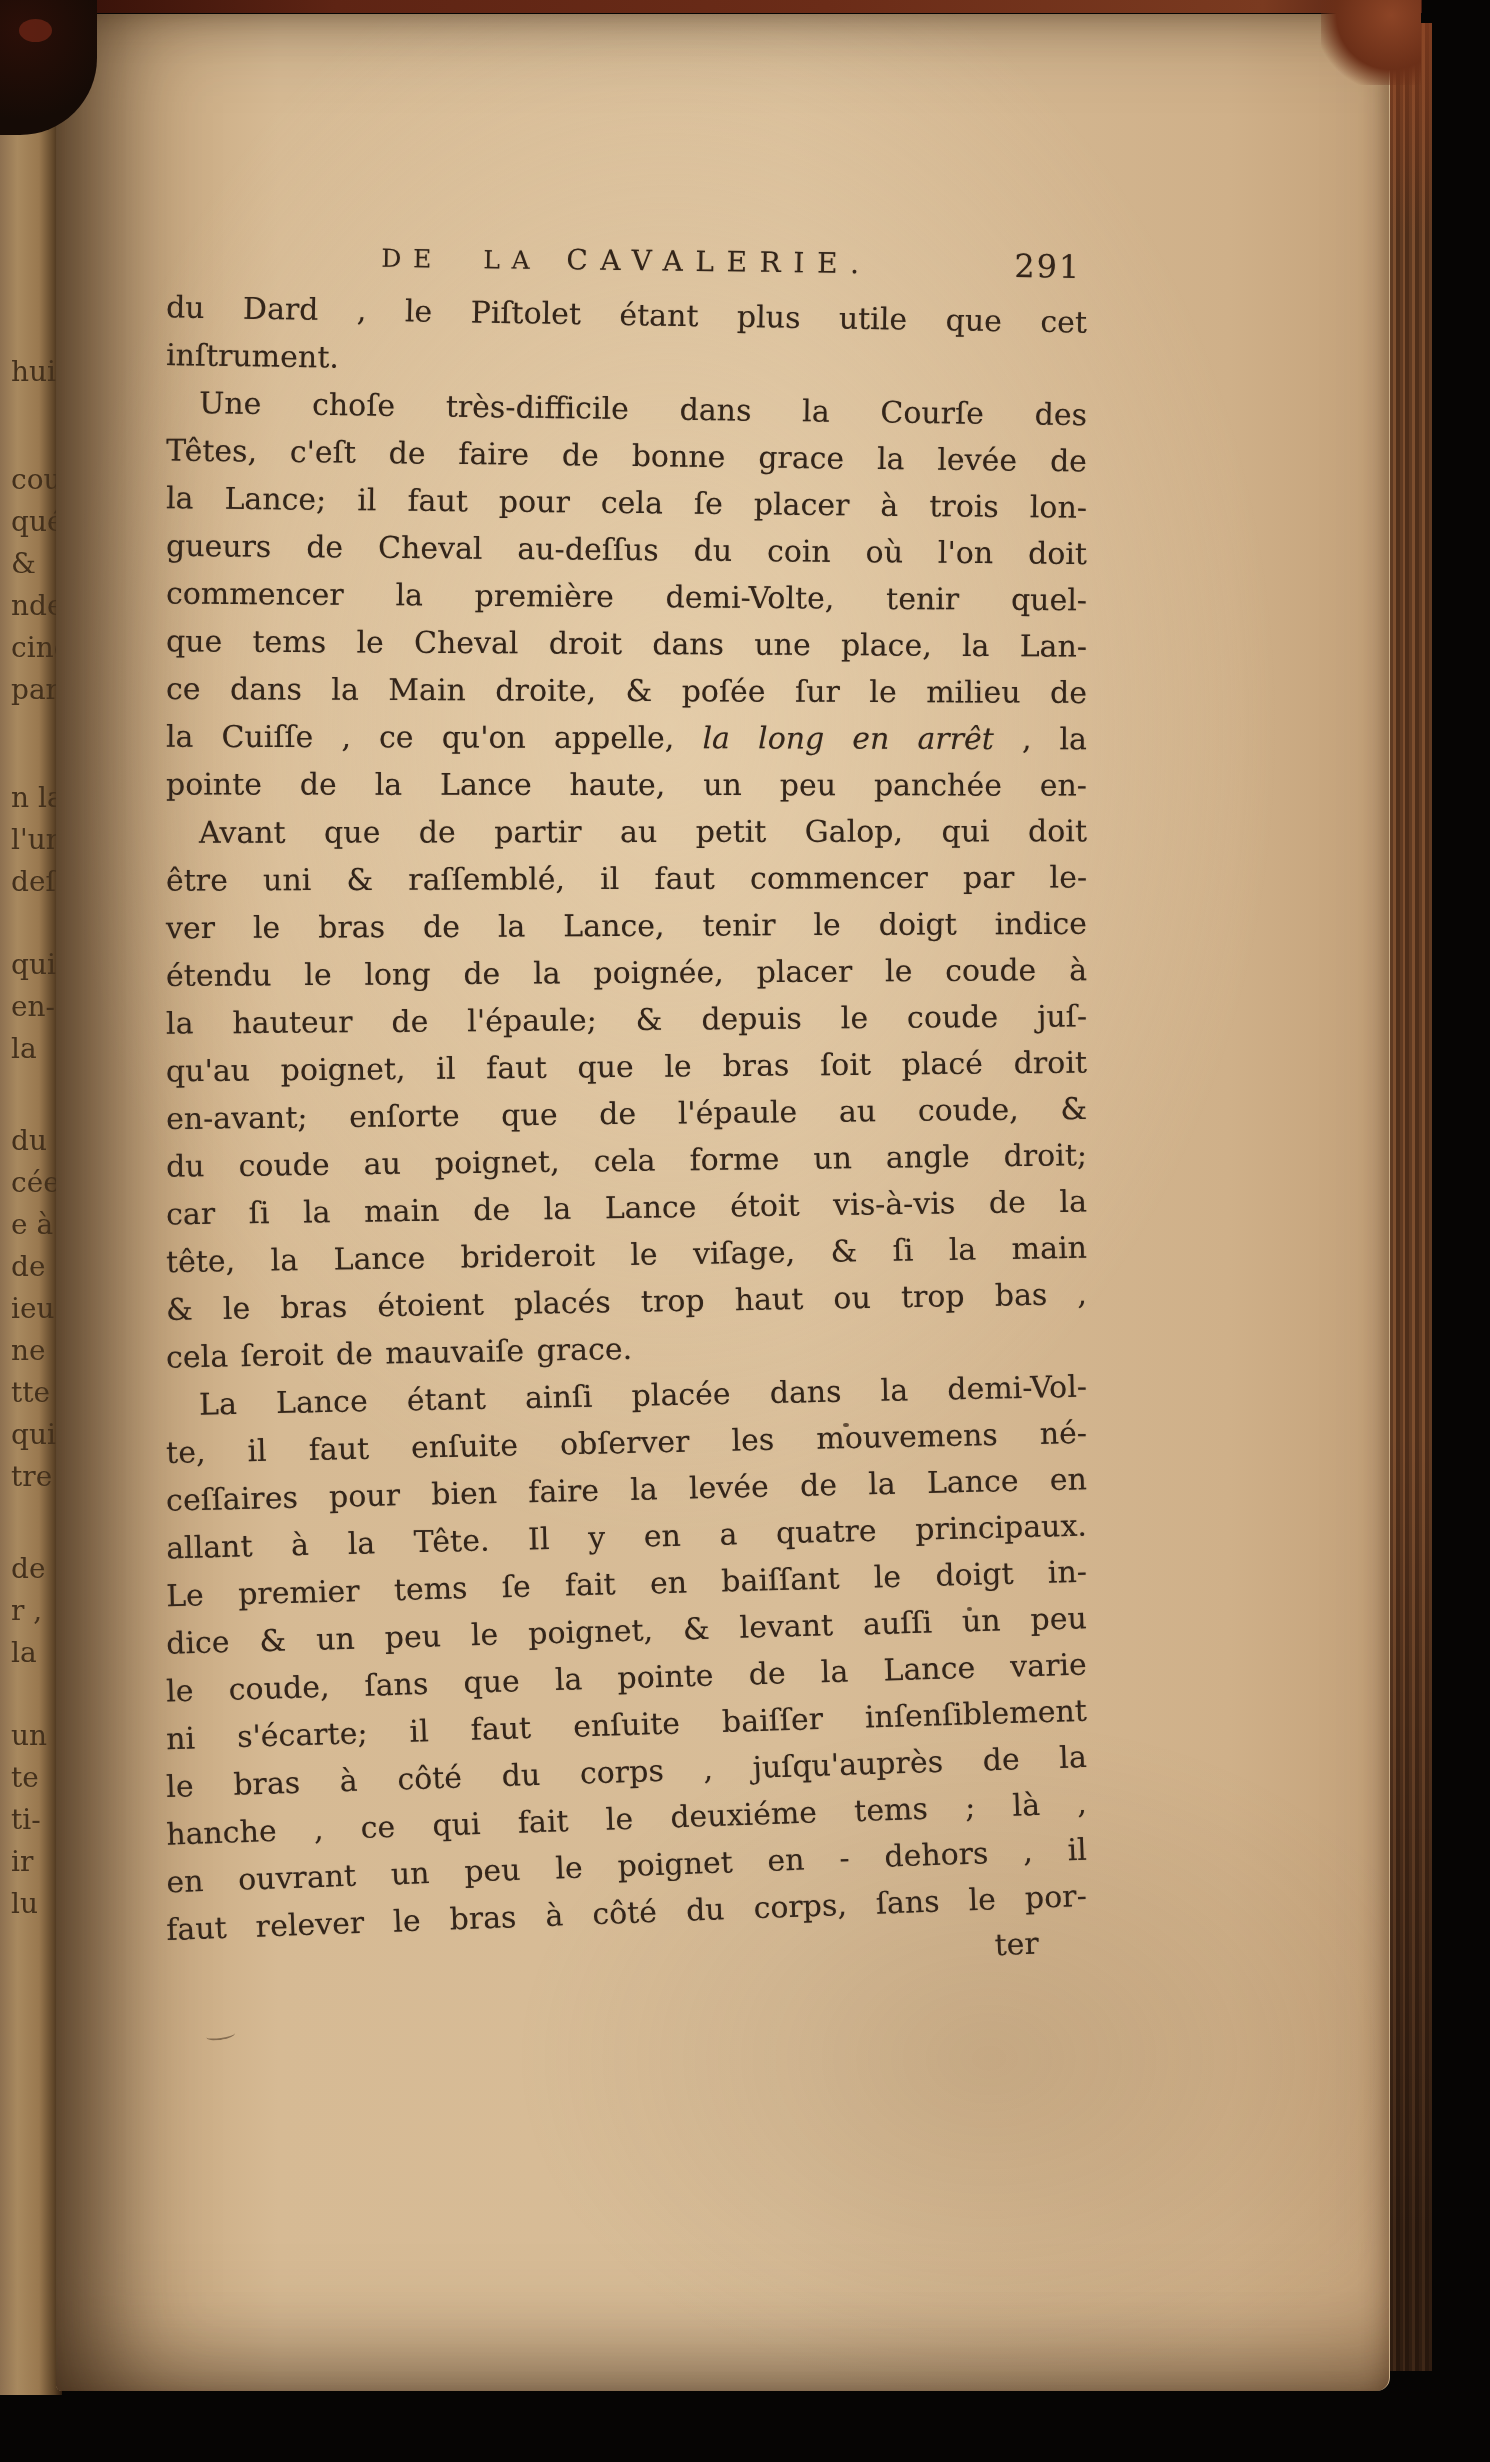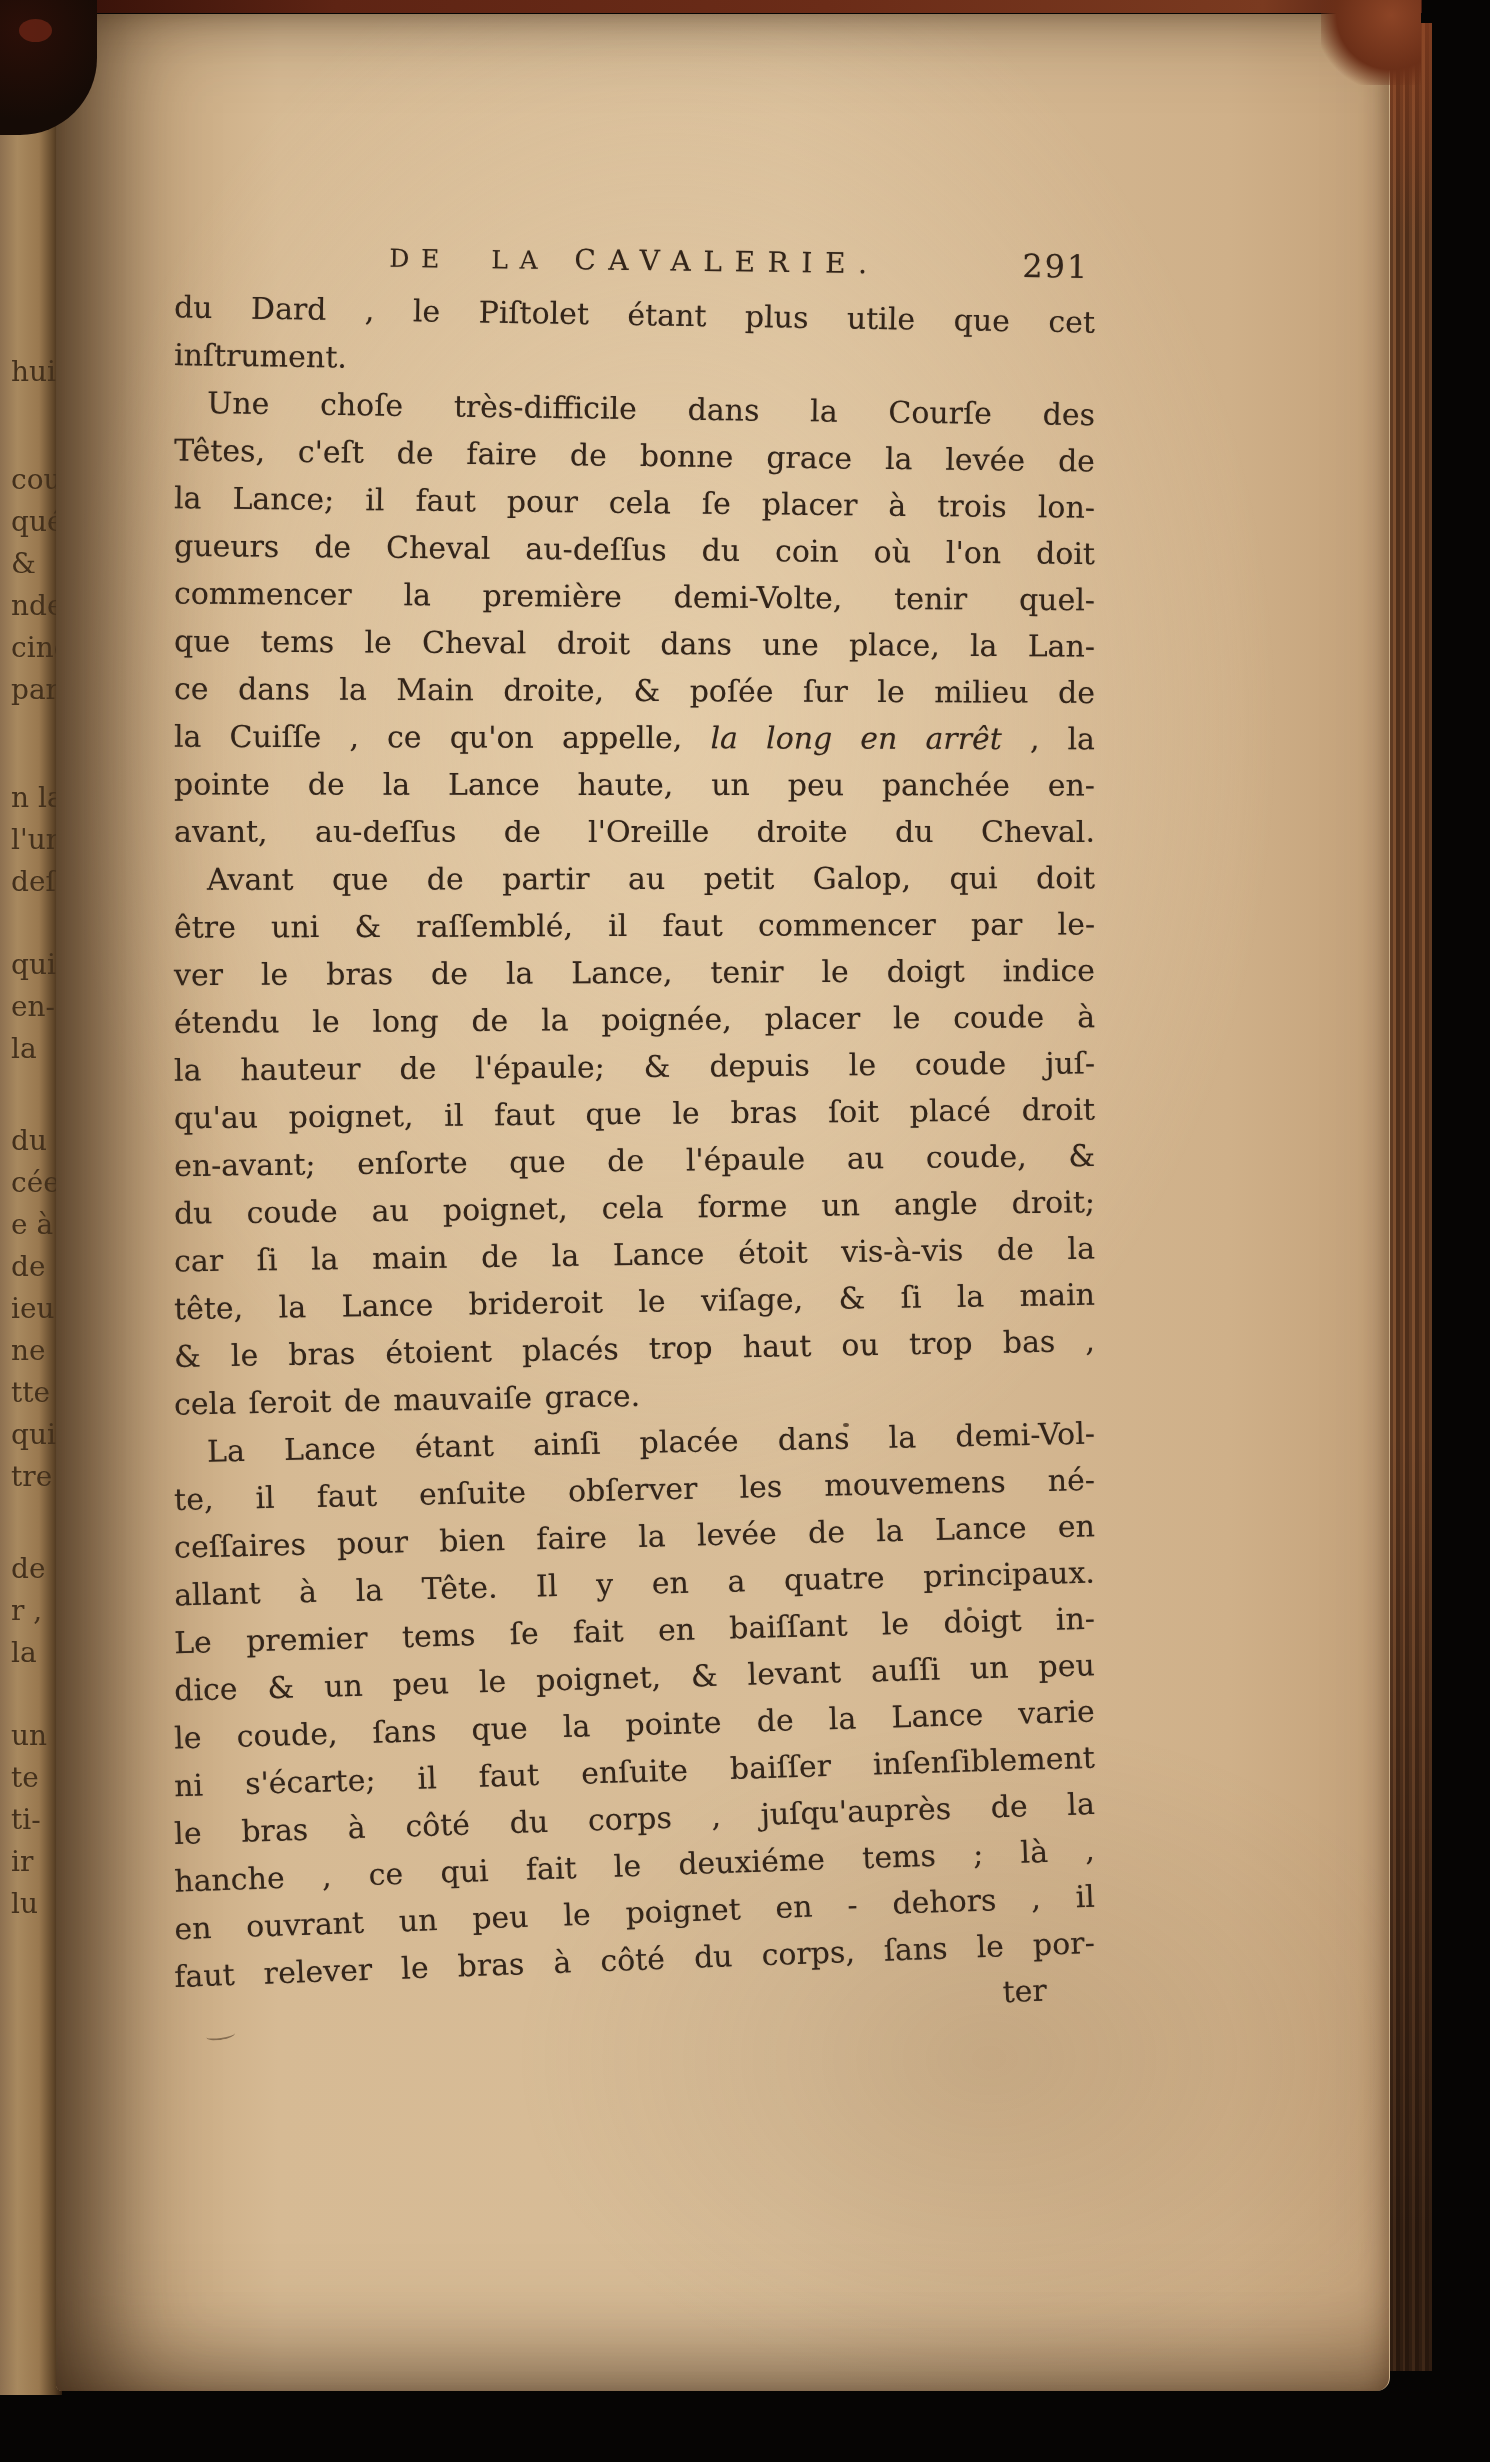--- a/index.html
+++ b/index.html
@@ -40,21 +40,21 @@
   .corner-stain{position:absolute;left:1321px;top:0;width:100px;height:85px;z-index:4;
     background:radial-gradient(ellipse at 70% 18%, #8c4426, #6b2f18 55%, rgba(107,47,24,0) 78%)}
 
   
   .spine-corner{position:absolute;left:0;top:0;width:97px;height:135px;z-index:5;
     background:radial-gradient(circle at 22% 22%, #2b0f08, #150b06 70%);border-bottom-right-radius:77px}
   .spine-glint{position:absolute;left:19.3px;top:19.3px;width:33px;height:23px;border-radius:50%;
     background:#6e2616;opacity:.75}
 
   
-  .text-area{position:absolute;left:118px;top:222px;width:921px;color:#33251a;
+  .text-area{position:absolute;left:110px;top:222px;width:921px;color:#33251a;
     text-shadow:0 0 1px rgba(53,39,26,.35)}
   .header-row{position:relative;height:48px;padding-top:7.7px;transform:rotate(0.75deg)}
   .running-title{text-align:center}
   .title-sm{font-size:25px;letter-spacing:11.6px;word-spacing:21px;margin-right:25px}
   .title-lg{font-size:28px;letter-spacing:12.6px}
   .page-number{position:absolute;right:5.8px;top:5.8px;font-size:32px;letter-spacing:1.9px}
   .lines{margin-top:7.7px}
   .text-line{height:47px;line-height:47px;font-size:30px;word-spacing:2.9px;
     text-align:justify;text-align-last:justify}
   .text-line.short{text-align-last:left}
@@ -133,21 +133,20 @@
 
         <div class="text-line indent" style="transform: rotate(0.774deg);">Une choſe très-difficile dans la Courſe des</div>
         <div class="text-line" style="transform: rotate(0.686deg);">Têtes, c'eſt de faire de bonne grace la levée de</div>
         <div class="text-line" style="transform: rotate(0.598deg);">la Lance; il faut pour cela ſe placer à trois lon-</div>
         <div class="text-line" style="transform: rotate(0.51deg);">gueurs de Cheval au-deſſus du coin où l'on doit</div>
         <div class="text-line" style="transform: rotate(0.422deg);">commencer la première demi-Volte, tenir quel-</div>
         <div class="text-line" style="transform: rotate(0.334deg);">que tems le Cheval droit dans une place, la Lan-</div>
         <div class="text-line" style="transform: rotate(0.246deg);">ce dans la Main droite, &amp; poſée ſur le milieu de</div>
         <div class="text-line" style="transform: rotate(0.158deg);"><span>la Cuiſſe , ce qu'on appelle, </span><span class="it">la long en arrêt</span><span> , la</span></div>
         <div class="text-line" style="transform: rotate(0.07deg);">pointe de la Lance haute, un peu panchée en-</div>
-        <div class="text-line" style="transform: rotate(-0.018deg);">avant, au-deſſus de l'Oreille droite du Cheval.</div>
 
         <div class="text-line indent" style="transform: rotate(-0.106deg);">Avant que de partir au petit Galop, qui doit</div>
         <div class="text-line" style="transform: rotate(-0.194deg);">être uni &amp; raſſemblé, il faut commencer par le-</div>
         <div class="text-line" style="transform: rotate(-0.282deg);">ver le bras de la Lance, tenir le doigt indice</div>
         <div class="text-line" style="transform: rotate(-0.37deg);">étendu le long de la poignée, placer le coude à</div>
         <div class="text-line" style="transform: rotate(-0.458deg);">la hauteur de l'épaule; &amp; depuis le coude juſ-</div>
         <div class="text-line" style="transform: rotate(-0.546deg);">qu'au poignet, il faut que le bras ſoit placé droit</div>
         <div class="text-line" style="transform: rotate(-0.634deg);">en-avant; enſorte que de l'épaule au coude, &amp;</div>
         <div class="text-line" style="transform: rotate(-0.722deg);">du coude au poignet, cela forme un angle droit;</div>
         <div class="text-line" style="transform: rotate(-0.81deg);">car ſi la main de la Lance étoit vis-à-vis de la</div>

